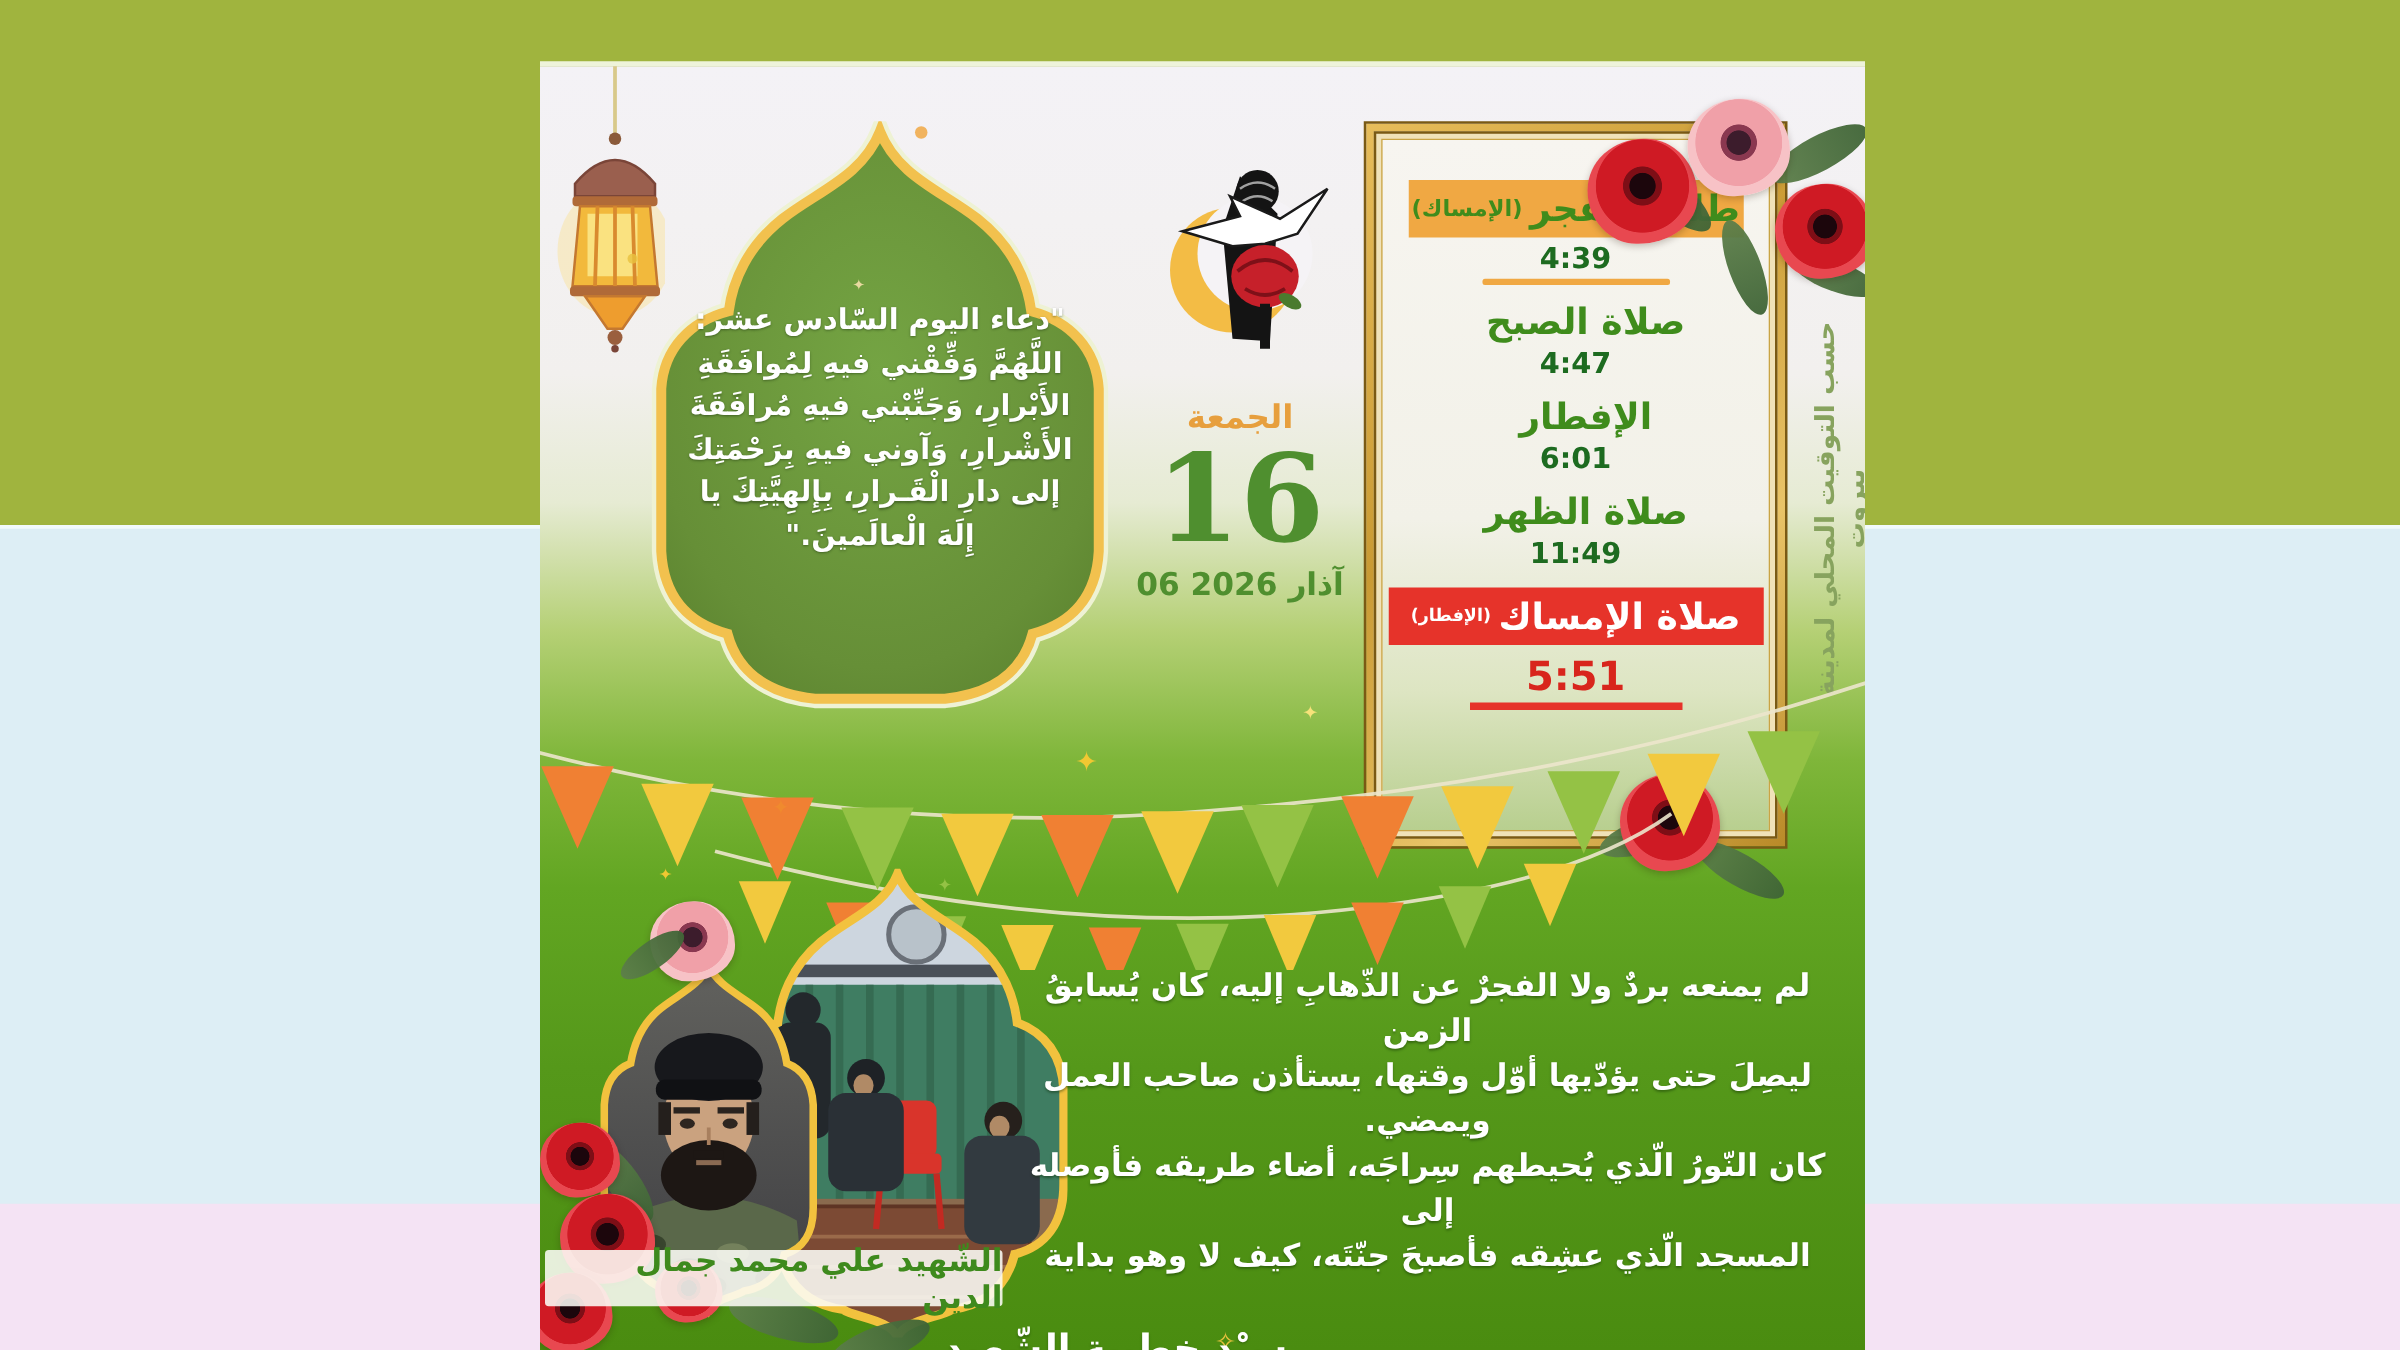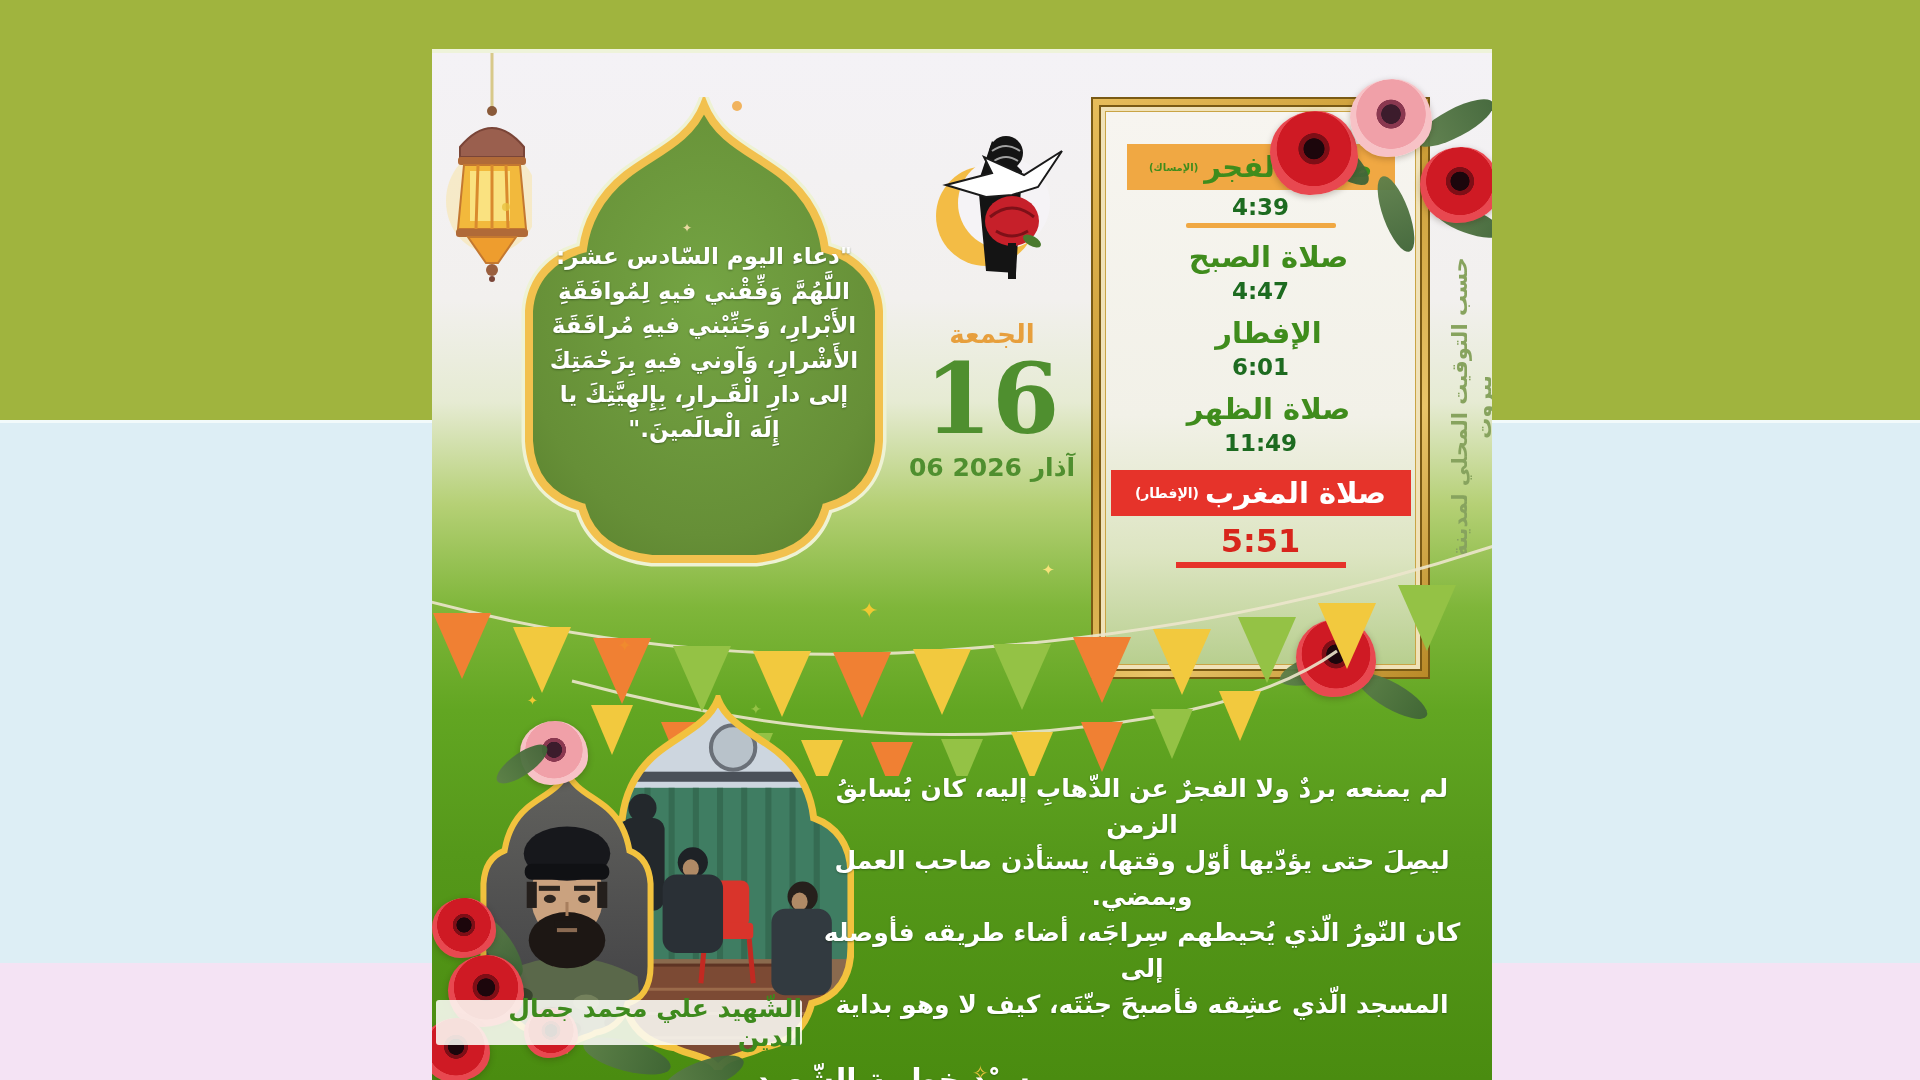--- a/index.html
+++ b/index.html
@@ -59,21 +59,21 @@
     background:linear-gradient(180deg,#f7f5f0 0%,#f2f1e8 55%,#dde5c2 80%,#b8cf8f 100%);
     display:flex;flex-direction:column;align-items:center;
     text-align:center;direction:rtl;overflow:hidden;
   }
   .pt-header{
     margin-top:32px;width:268px;height:46px;background:#f0a843;
     display:flex;align-items:center;justify-content:center;gap:6px;direction:rtl;
     flex:none;
   }
   .pt-header .big{color:#3f8c1c;font-size:29px;font-weight:700;}
-  .pt-header .small{color:#3f8c1c;font-size:10px;font-weight:700;text-align:center;}
+  .pt-header .small{color:#3f8c1c;font-size:18px;font-weight:700;text-align:center;}
   .pt-time{color:#1d6b20;font-size:23px;font-weight:700;margin-top:4px;flex:none;}
   .pt-bar{width:150px;height:5px;background:#f0a843;border-radius:2px;margin-top:3px;flex:none;}
   .pt-label{color:#3f8c1c;font-size:29px;font-weight:700;margin-top:12px;flex:none;margin-left:16px;}
   .pt-banner{
     margin-top:14px;width:300px;height:46px;background:#e6332a;
     display:flex;align-items:center;justify-content:center;gap:6px;direction:rtl;flex:none;
   }
   .pt-banner .big{color:#ffffff;font-size:29px;font-weight:700;}
   .pt-banner .small{color:#ffffff;font-size:14px;font-weight:700;}
   .pt-time-red{color:#d8251c;font-size:32px;font-weight:700;margin-top:6px;flex:none;}
@@ -197,21 +197,21 @@
         </div>
         <div class="pt-time">4:39</div>
         <div class="pt-bar"></div>
         <div class="pt-label">صلاة الصبح</div>
         <div class="pt-time">4:47</div>
         <div class="pt-label">الإفطار</div>
         <div class="pt-time">6:01</div>
         <div class="pt-label">صلاة الظهر</div>
         <div class="pt-time">11:49</div>
         <div class="pt-banner">
-          <span class="big">صلاة المغرب</span>
+          <span class="big">صلاة الإمساك</span>
           <span class="small">(الإفطار)</span>
         </div>
         <div class="pt-time-red">5:51</div>
         <div class="pt-bar-red"></div>
       </div>
     </div>
   </div>
 
   <div class="leaf" style="left:856px;top:86px;width:90px;height:30px;transform:rotate(40deg);"></div>
   <div class="leaf" style="left:980px;top:56px;width:86px;height:28px;transform:rotate(-28deg);"></div>

